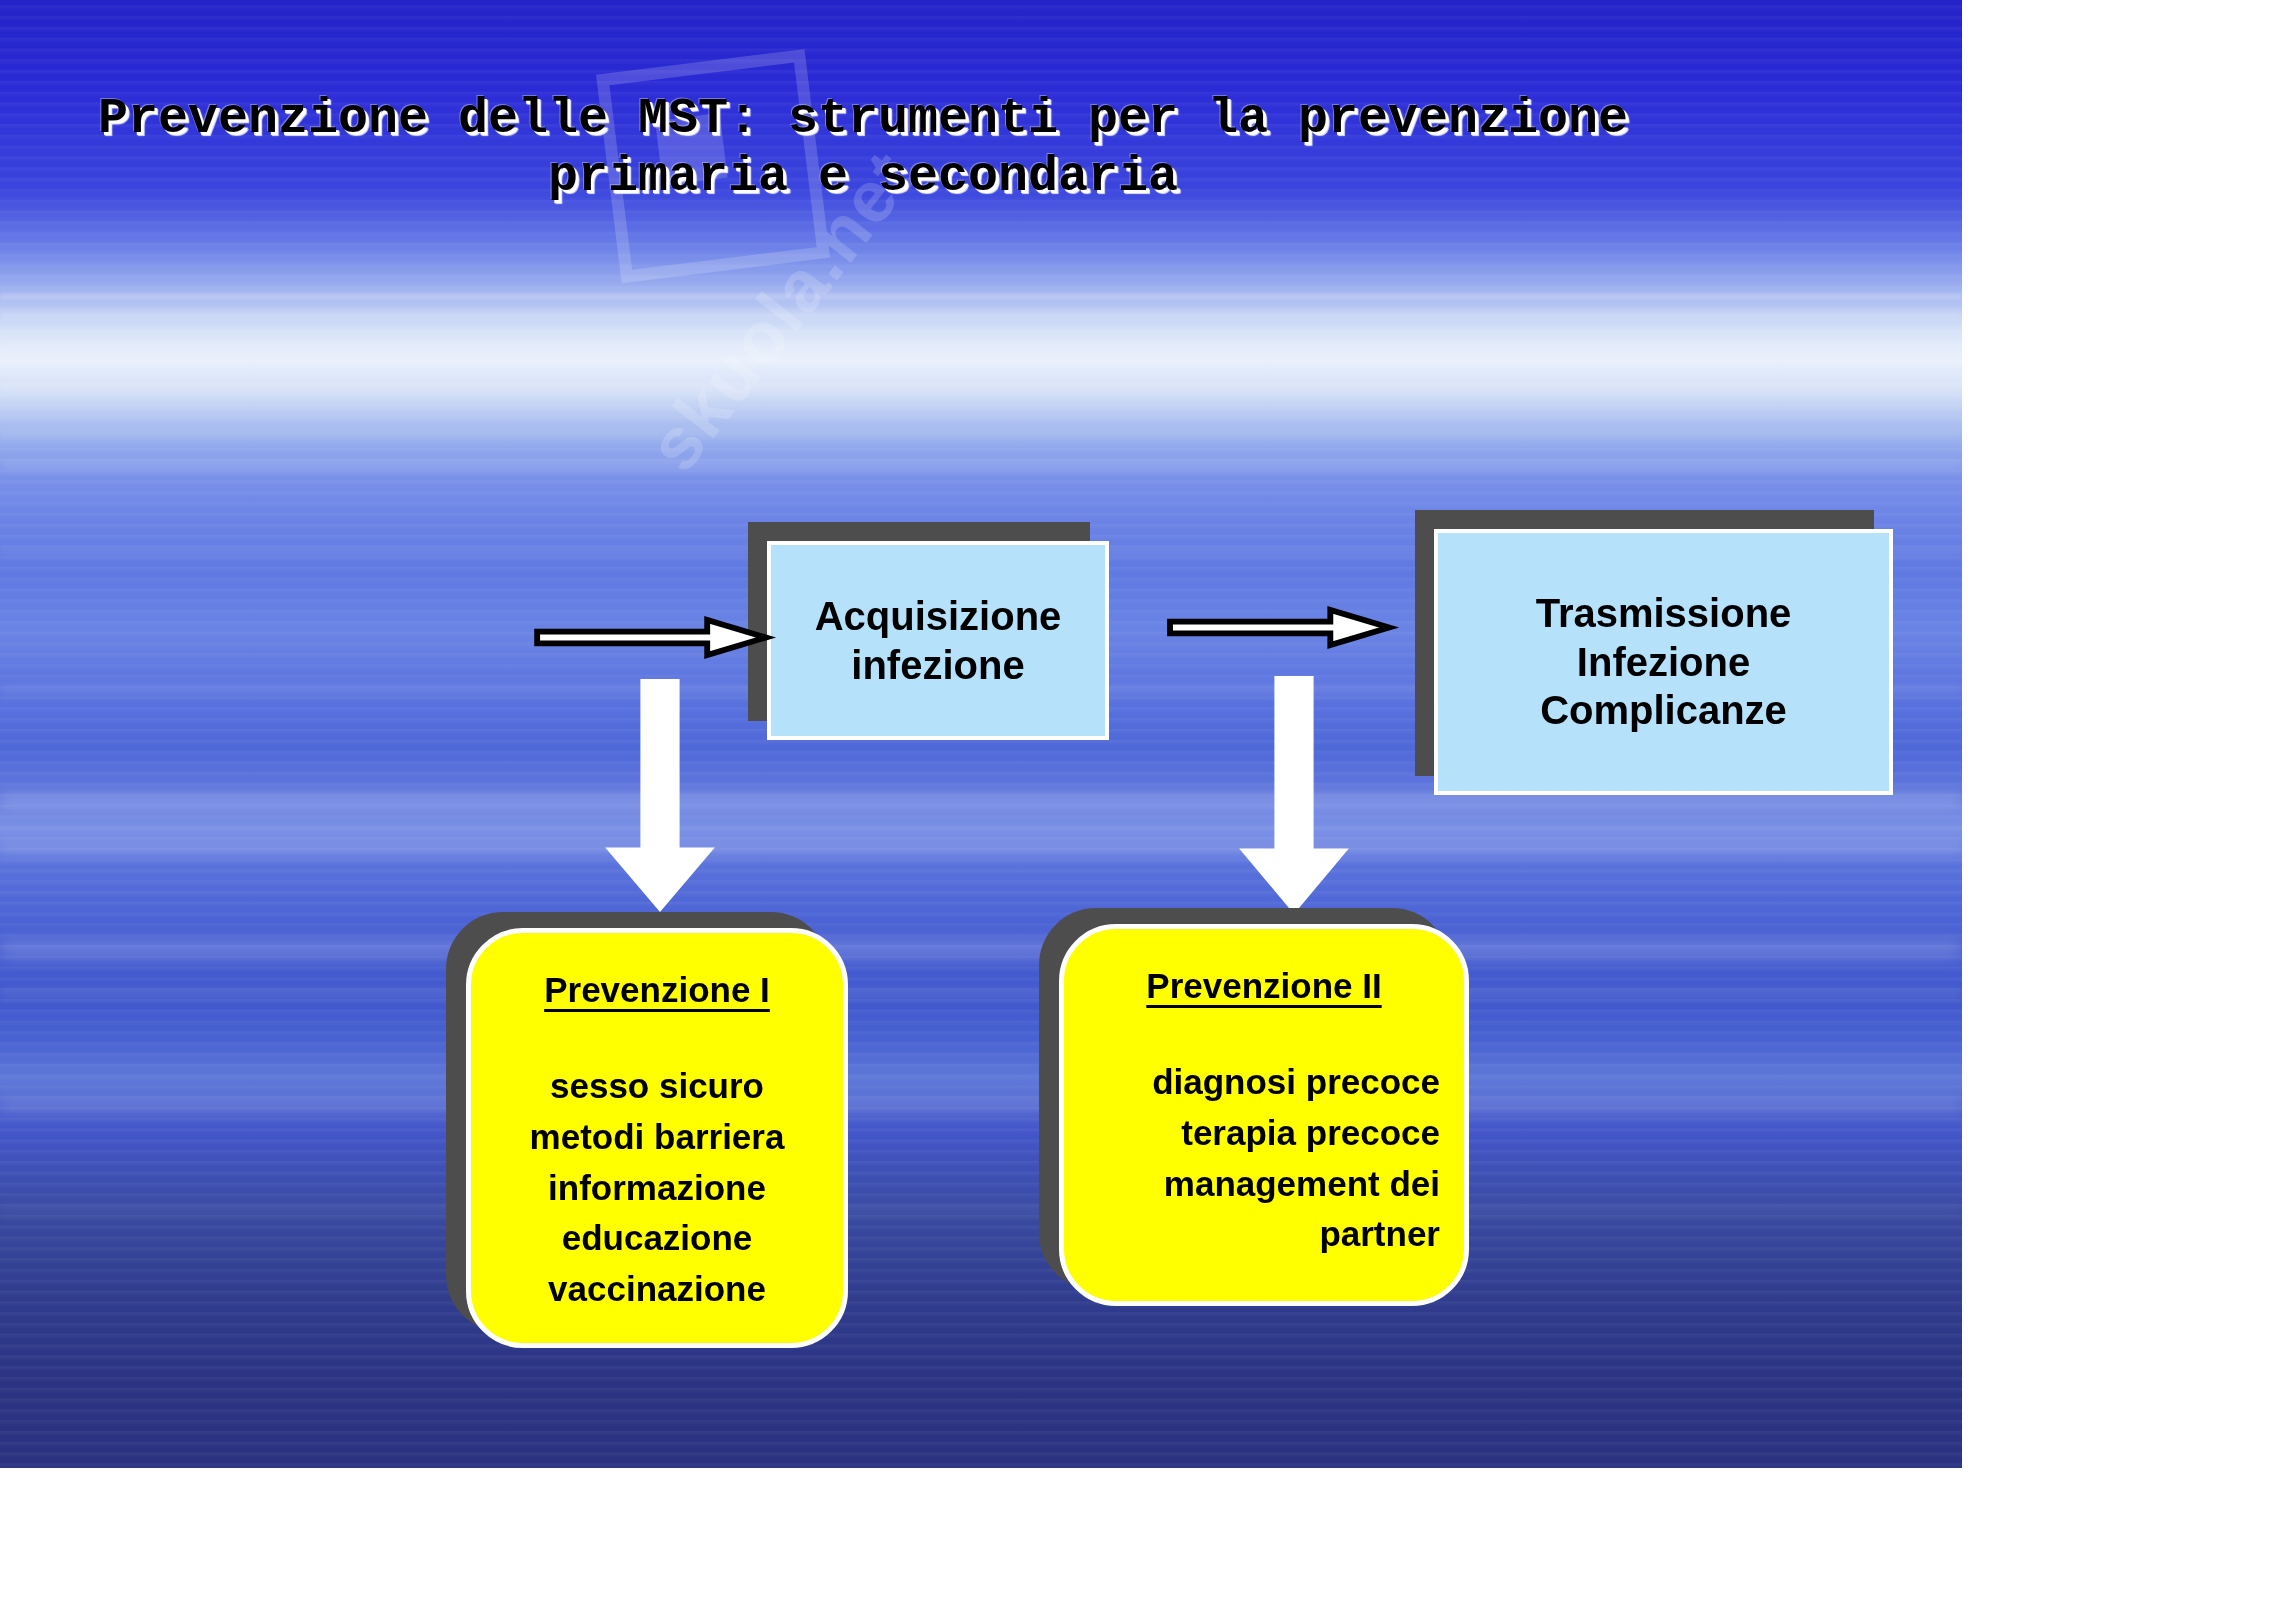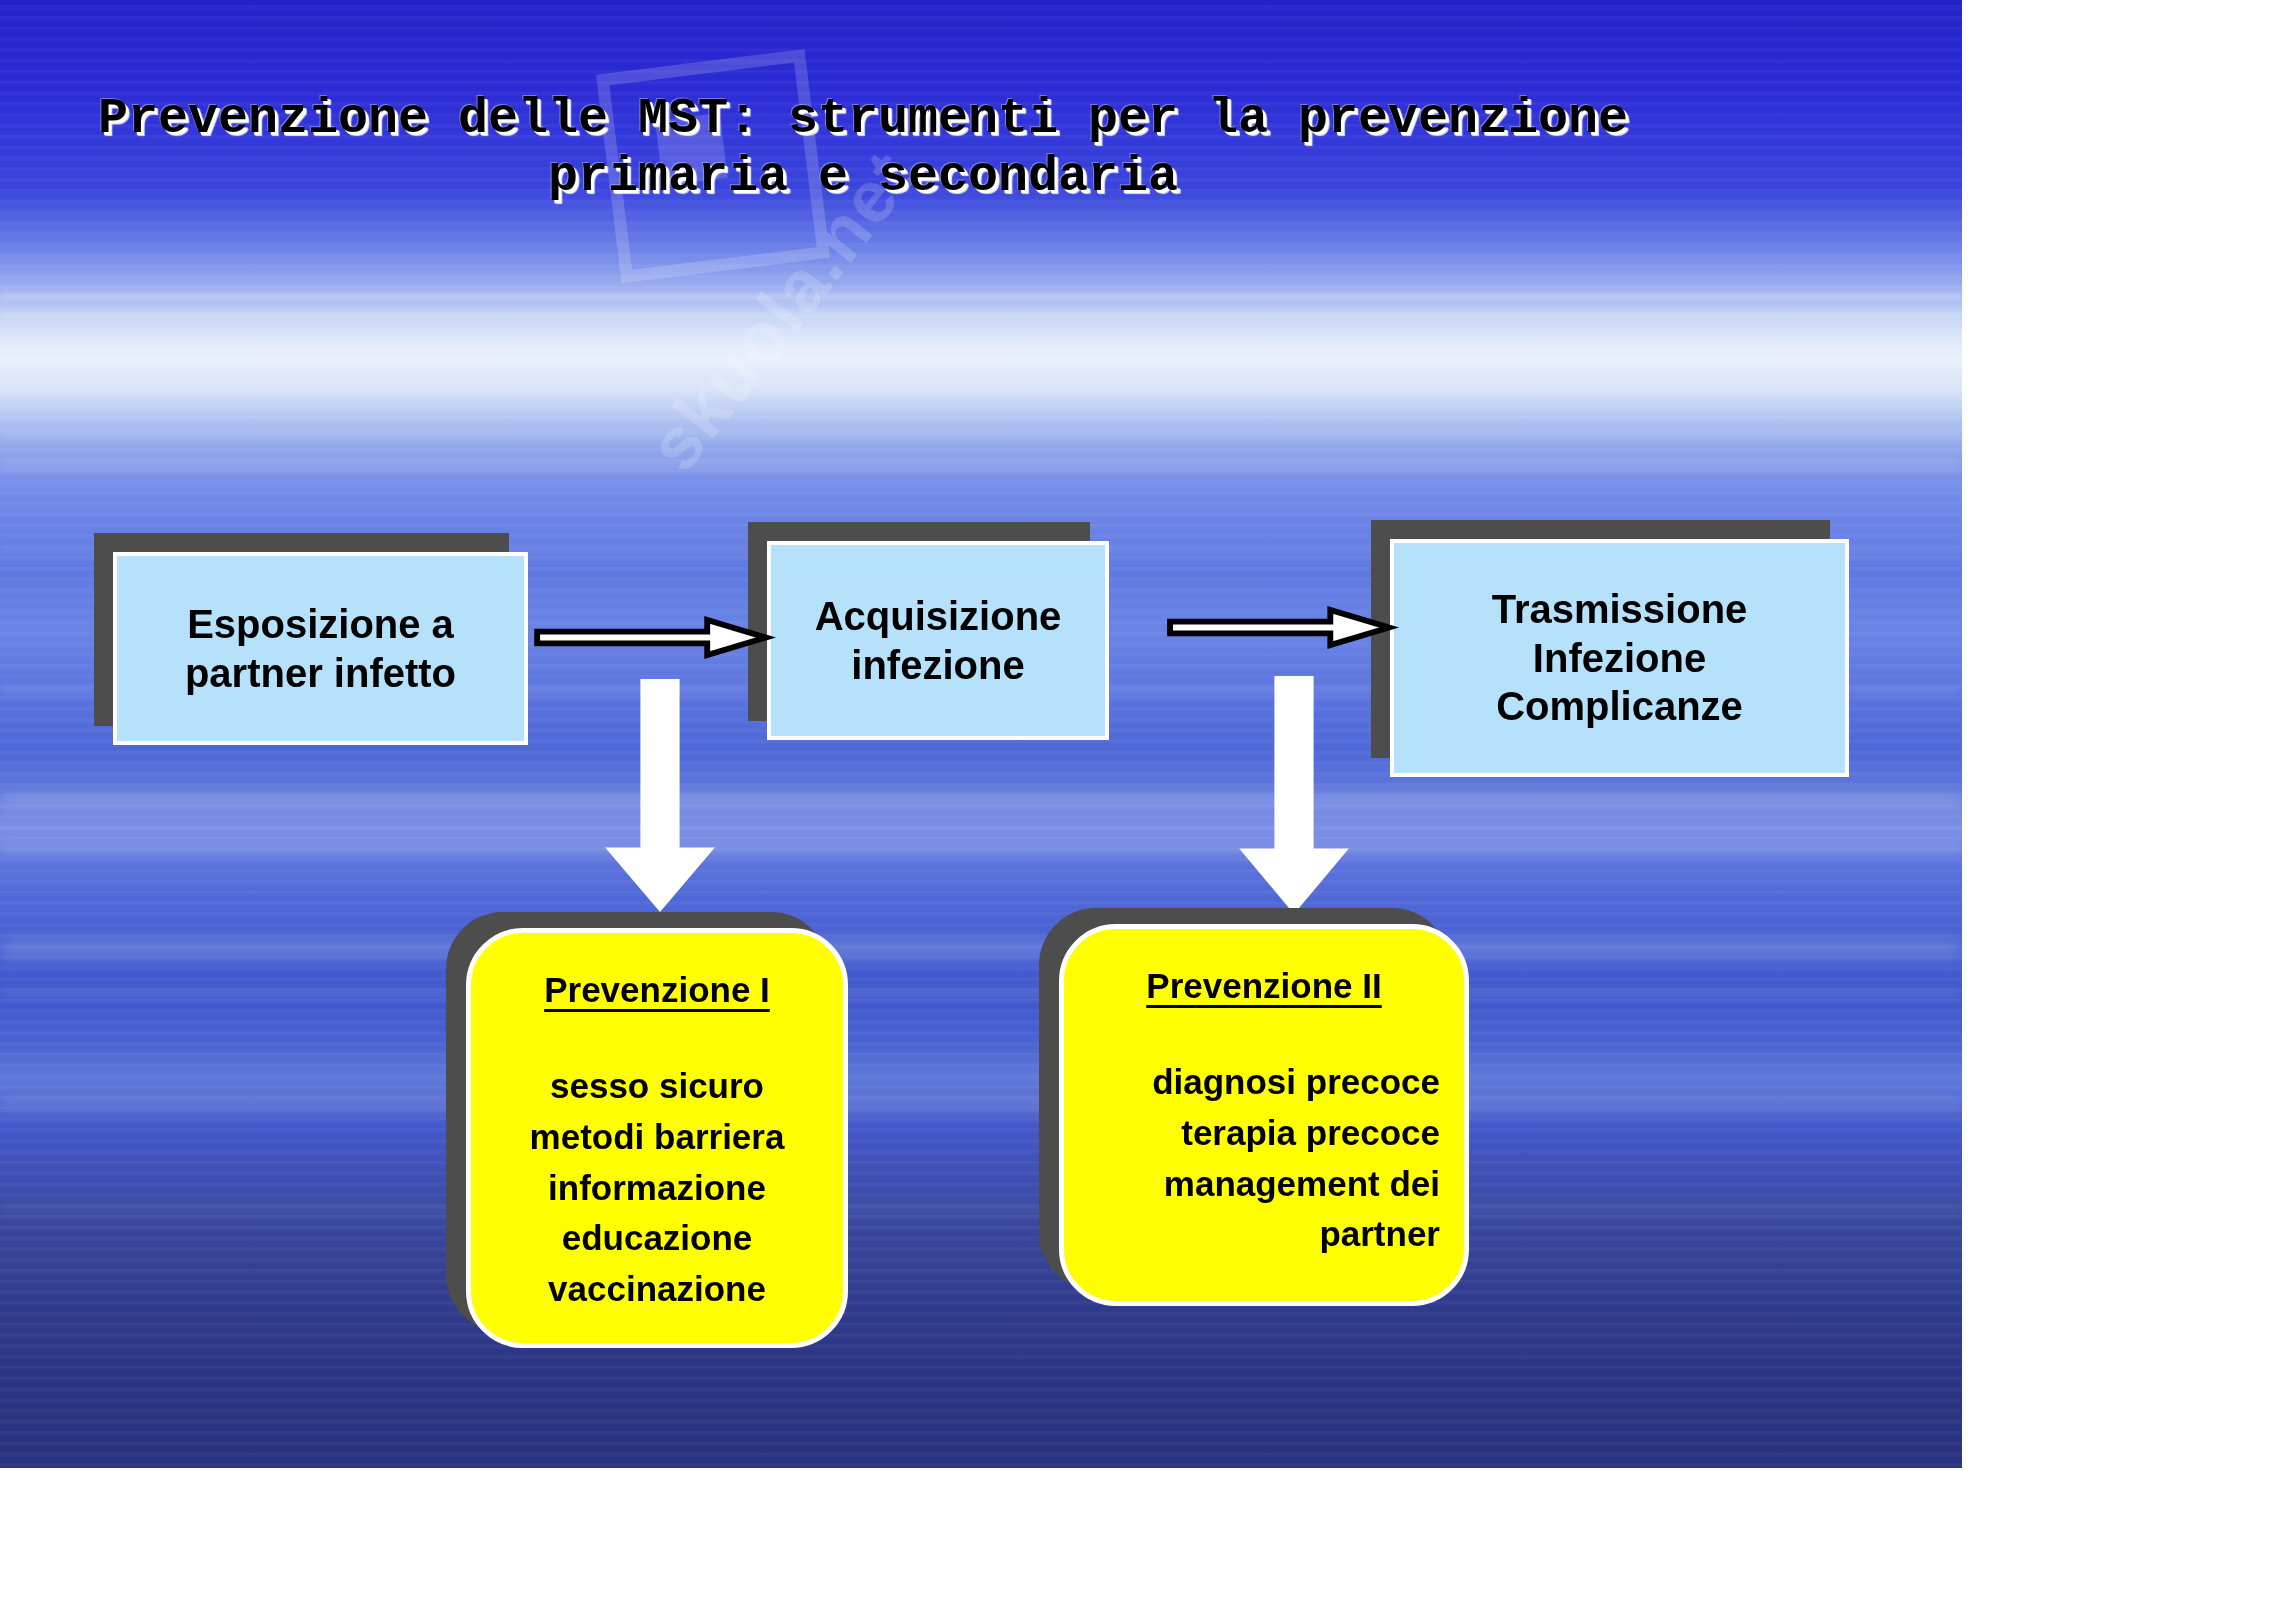--- a/index.html
+++ b/index.html
@@ -112,21 +112,21 @@
     display:flex;align-items:center;justify-content:center;
   }
   .bluebox .label{
     font-size:40px;font-weight:bold;color:#000000;text-align:center;
     line-height:1.22;white-space:pre-line;
     font-family:"Liberation Sans",sans-serif;
   }
 
   #box-esposizione{left:113px;top:552px;width:415px;height:193px;}
   #box-acquisizione{left:767px;top:541px;width:342px;height:199px;}
-  #box-trasmissione{left:1390px;top:529px;width:459px;height:238px;margin-top:10px;}
+  #box-trasmissione{left:1434px;top:529px;width:459px;height:266px;}
 
   
   .ybox{position:absolute;}
   .ybox .shadow{
     position:absolute;left:-19.6px;top:-15.7px;width:100%;height:100%;
     background:#4d4d4d;border-radius:57px;
   }
   .ybox .body{
     position:absolute;left:0;top:0;width:100%;height:100%;
     background:#ffff00;border:5.9px solid #ffffff;border-radius:57px;
@@ -178,27 +178,20 @@
     <div class="streak s14"></div>
 
     <div id="watermark">
       <div class="wm-diamond"></div>
       <div class="wm-text">skuola.net</div>
     </div>
 
     <div id="title">Prevenzione delle MST: strumenti per la prevenzione
 primaria e secondaria</div>
 
-    <div class="bluebox" id="box-esposizione">
-      <div class="shadow"></div>
-      <div class="body">
-        <div class="label">Esposizione a
-partner infetto</div>
-      </div>
-    </div>
 
     <div class="bluebox" id="box-acquisizione">
       <div class="shadow"></div>
       <div class="body">
         <div class="label">Acquisizione
 infezione</div>
       </div>
     </div>
 
     <div class="bluebox" id="box-trasmissione">

